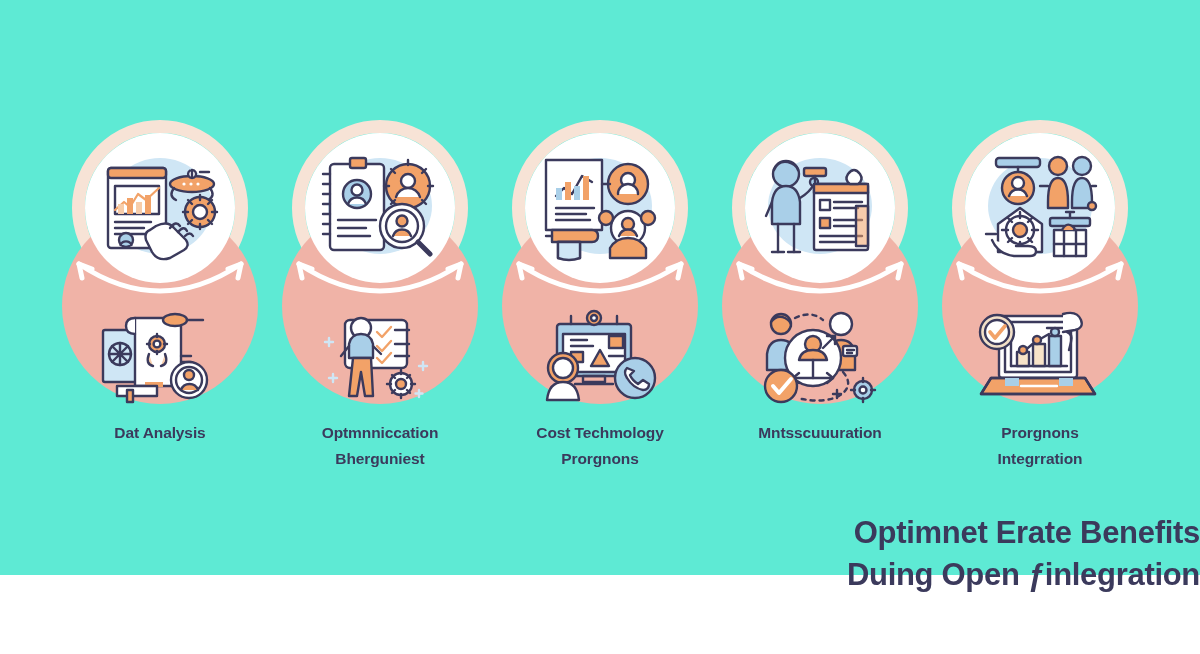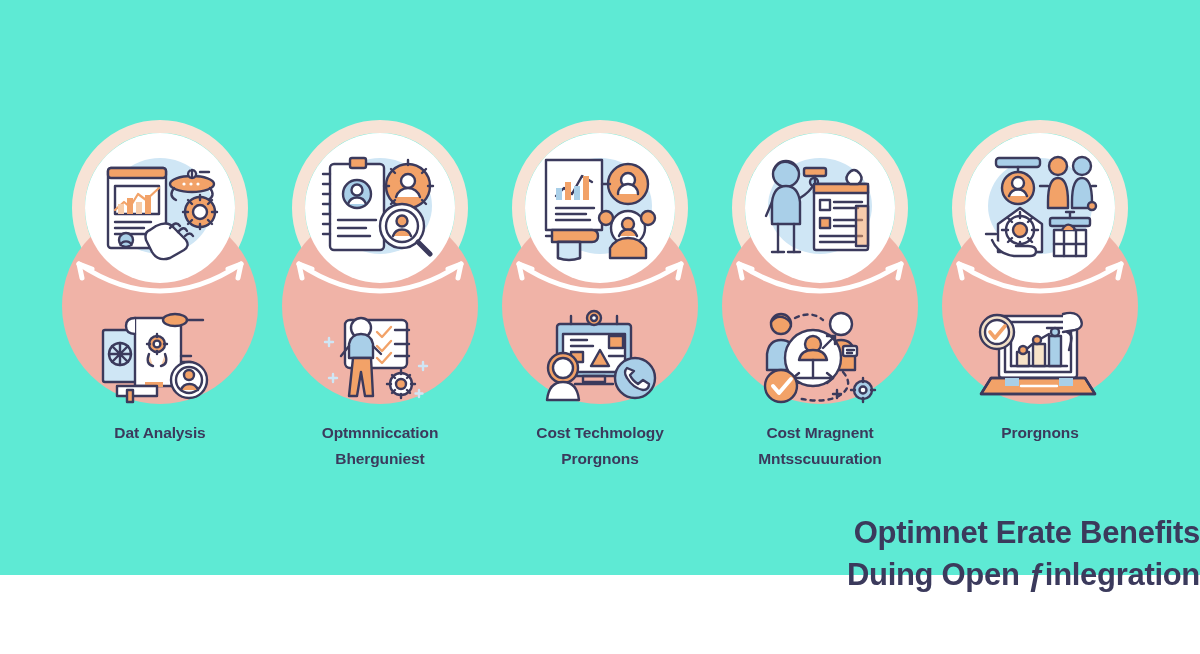--- a/index.html
+++ b/index.html
@@ -407,21 +407,20 @@
           <path d="M40 12 q16 -8 28 2" stroke-dasharray="4 5"></path>
           <path d="M88 66 q12 14 -4 24 q-16 8 -42 2" stroke-dasharray="4 5"></path>
           <circle cx="108" cy="84" r="9" fill="#a9cfe8"></circle>
           <circle cx="108" cy="84" r="3.5" fill="#ffffff"></circle>
           <path d="M108 72 v4 M108 92 v4 M96 84 h4 M116 84 h4"></path>
           <path d="M82 84 l0 8 M78 88 l8 0"></path>
         </g>
       </svg>
 
       <div class="caption">
-        <span>Cost Mragnent</span>
         <span>Mntsscuuuration</span>
       </div>
     </div>
 
     <div class="column">
       <div class="ring"></div>
       <div class="salmon"></div>
       <div class="white-disc"></div>
       <div class="blue-blob"></div>
 
@@ -483,20 +482,21 @@
           <path d="M16 72 h94 l10 16 H6 Z" fill="#f2a268"></path>
           <path d="M16 72 h94 l10 16 H6 Z"></path>
           <path d="M46 80 h36" stroke="#ffffff"></path>
           <rect x="30" y="72" width="14" height="8" fill="#a9cfe8" stroke="none"></rect>
           <rect x="84" y="72" width="14" height="8" fill="#a9cfe8" stroke="none"></rect>
         </g>
       </svg>
 
       <div class="caption">
         <span>Prorgnons</span>
+        <span>Integrration</span>
       </div>
     </div>
 
   </div>
 
   <div class="title">
     <span>Optimnet Erate Benefits</span>
     <span>Duing Open ƒinlegration</span>
   </div>
 

